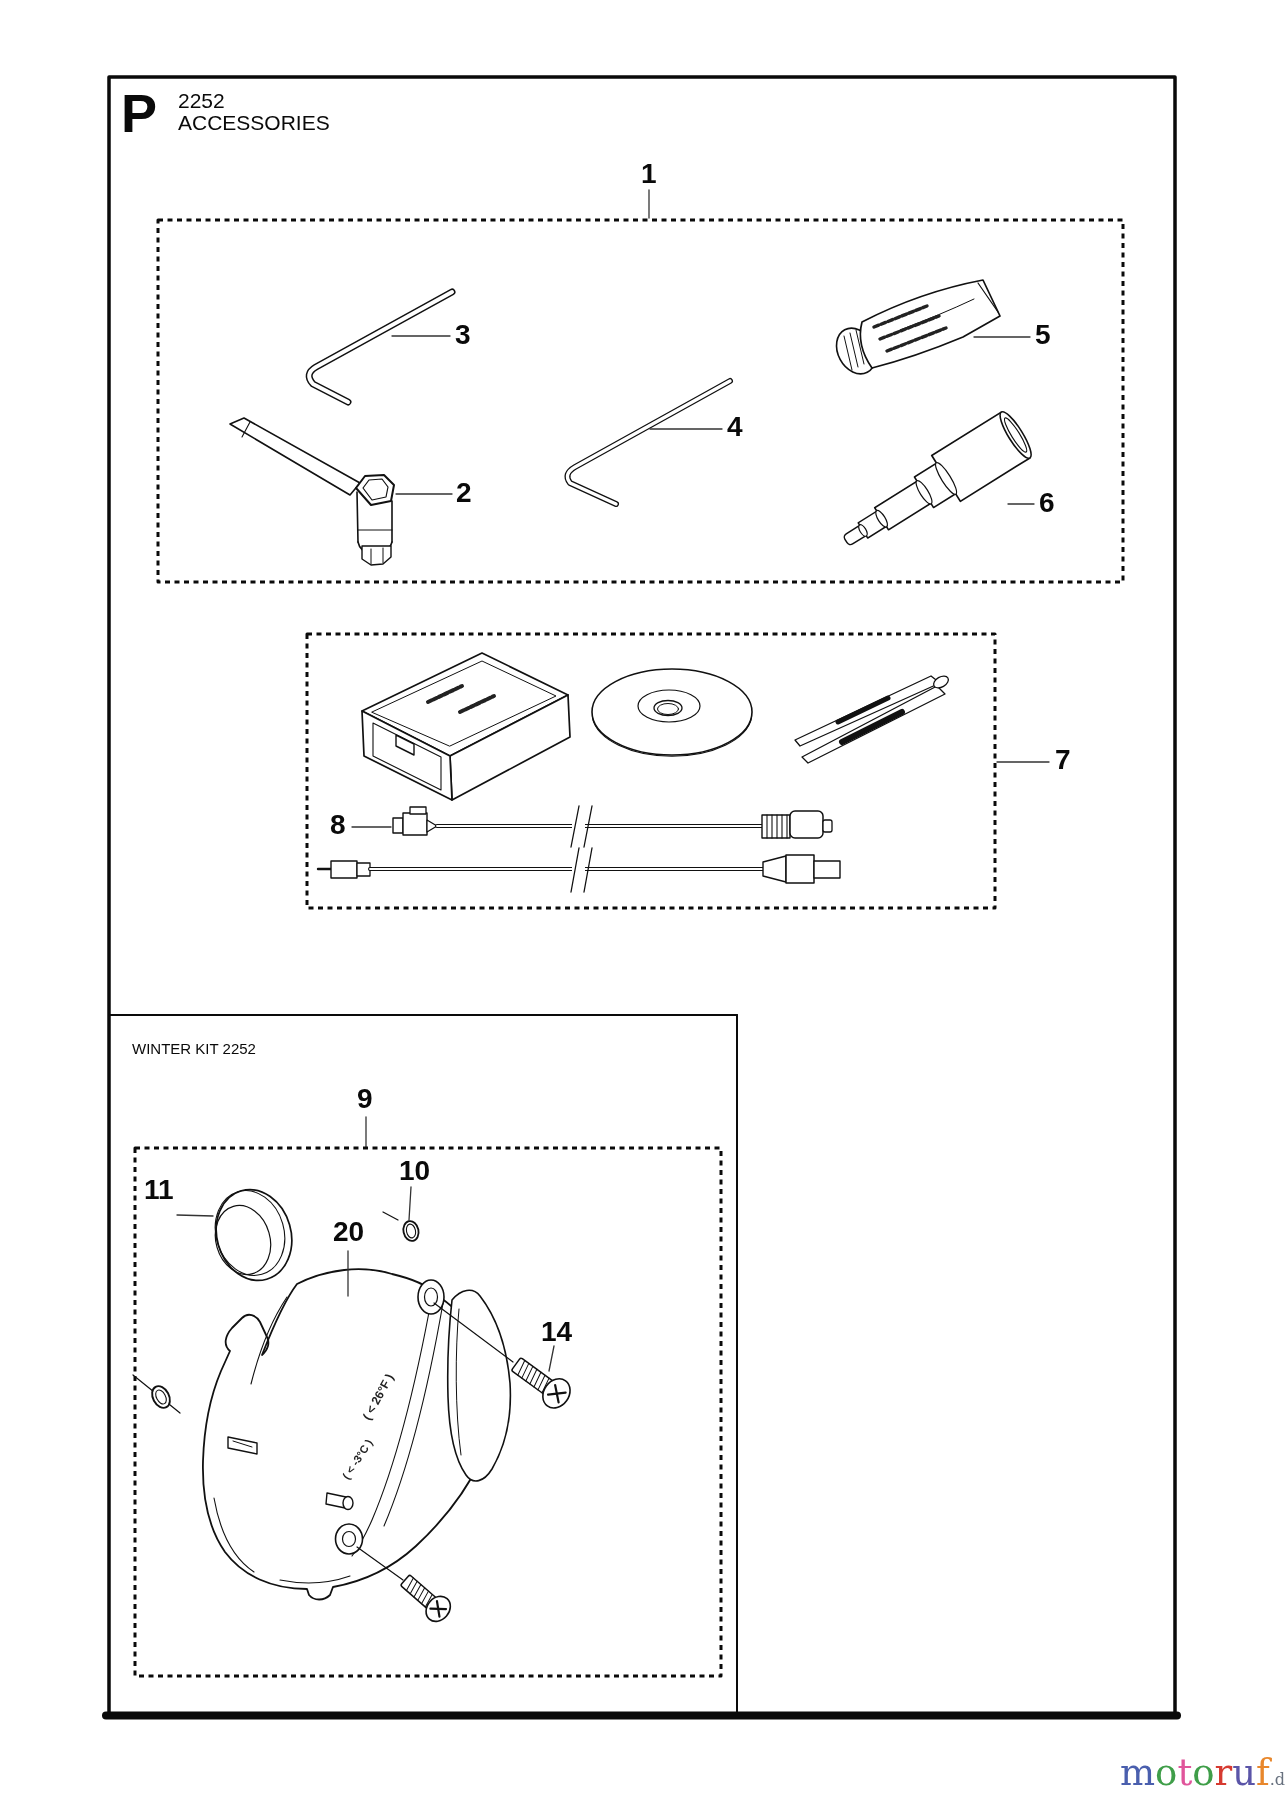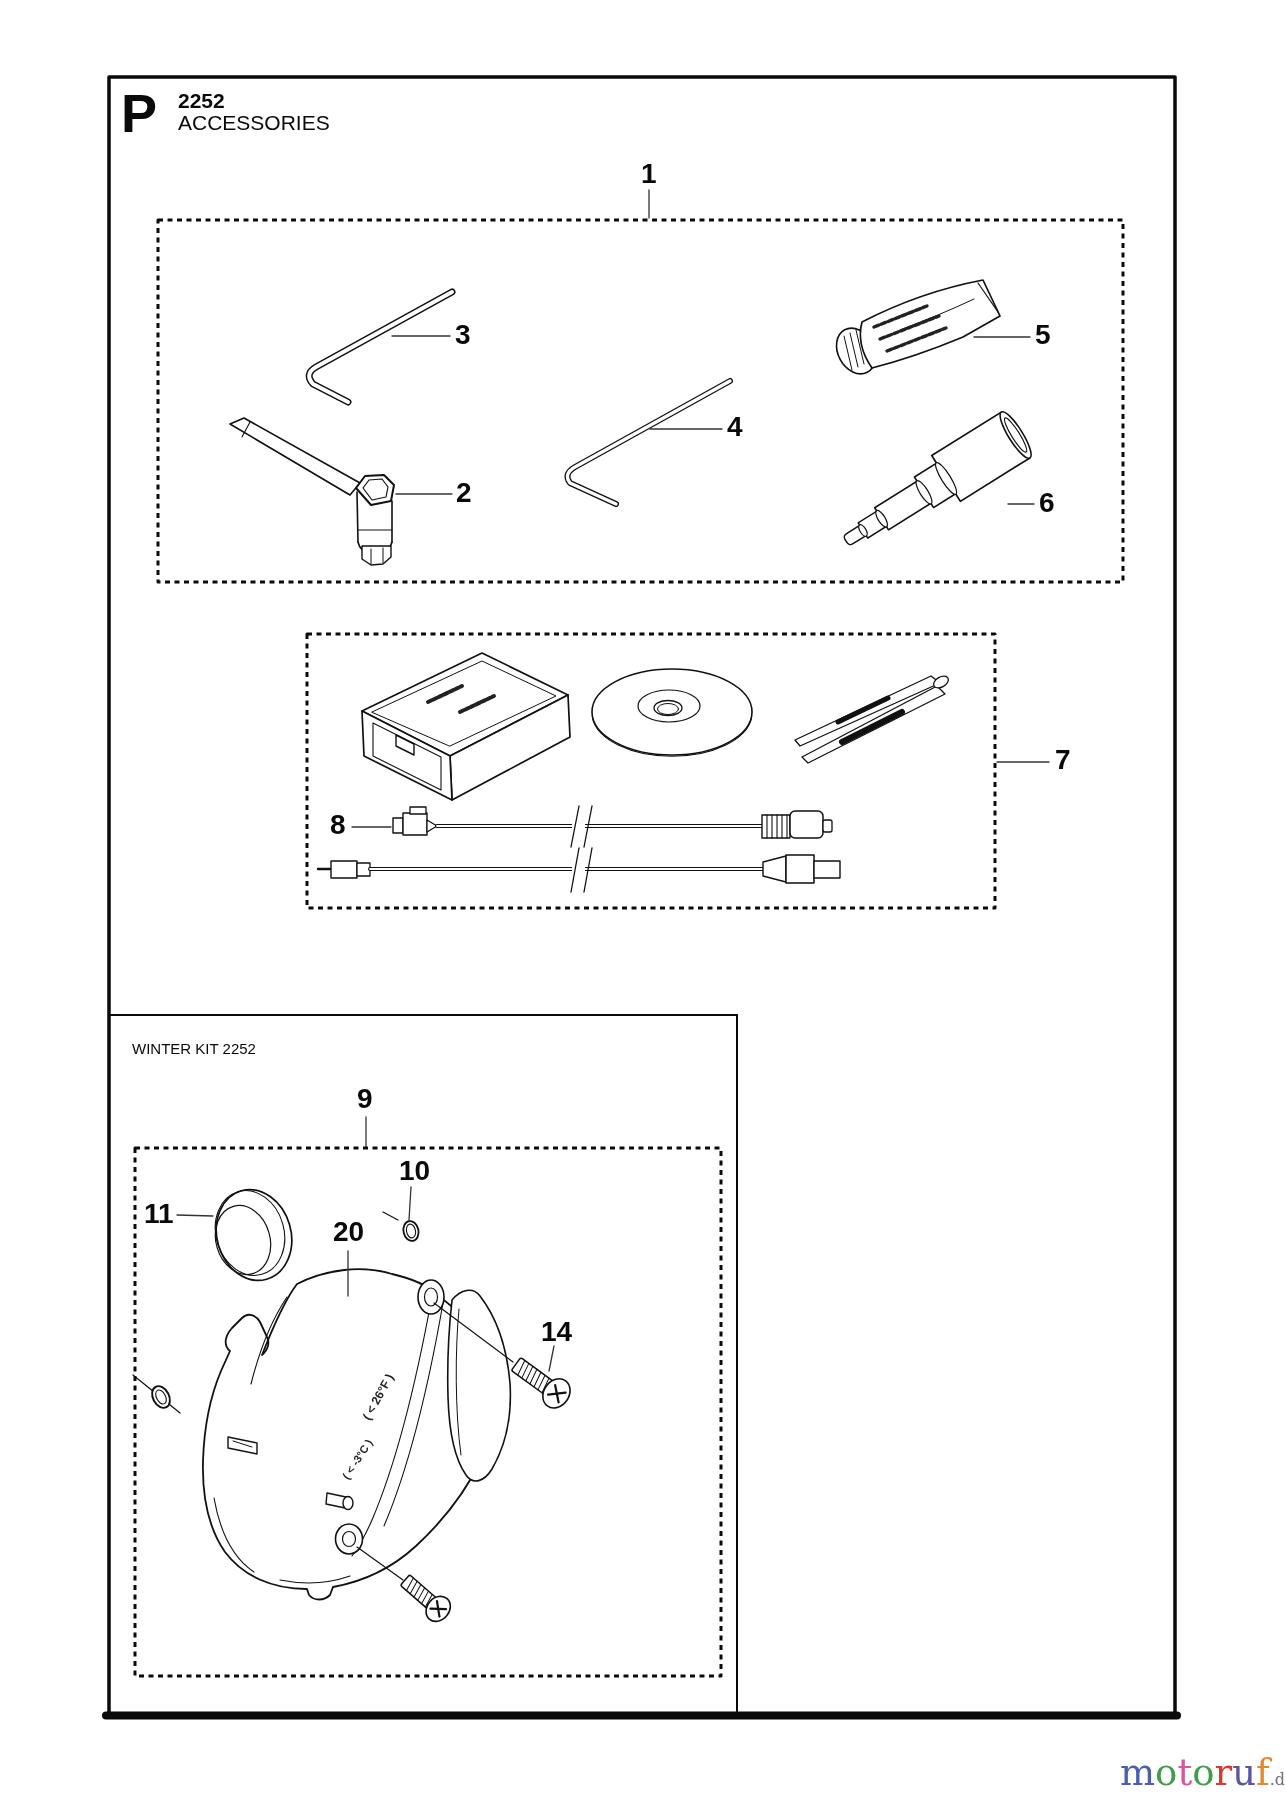--- a/index.html
+++ b/index.html
@@ -1,20 +1,20 @@
 <!DOCTYPE html>
 <html><head>
 <meta charset="utf-8">
 <style>
   html,body{margin:0;padding:0;background:#ffffff;}
   #page{position:relative;width:1285px;height:1800px;background:#fff;overflow:hidden;
         font-family:"Liberation Sans",sans-serif;color:#0a0a0a;}
   #art{position:absolute;left:0;top:0;}
   .hdr-letter{position:absolute;left:121px;top:86px;font-size:54px;font-weight:bold;line-height:1;}
-  .hdr-model{position:absolute;left:178px;top:90px;font-size:21px;font-weight:bold;line-height:1;}
+  .hdr-model{position:absolute;left:178px;top:90px;font-size:21px;font-weight:normal;line-height:1;}
   .hdr-title{position:absolute;left:178px;top:112px;font-size:21px;font-weight:normal;line-height:1;}
   .wk-title{position:absolute;left:132px;top:1041px;font-size:15px;font-weight:normal;line-height:1;}
   .callout{position:absolute;font-size:28px;font-weight:bold;line-height:1;color:#0a0a0a;}
   .marking{position:absolute;font-size:12px;font-weight:bold;color:#222;white-space:nowrap;
            transform-origin:0 50%;}
   #mark-f{left:366px;top:1412px;transform:rotate(-61deg);}
   #mark-c{left:345px;top:1472px;font-size:11px;transform:rotate(-57deg);}
   .watermark{position:absolute;left:1120px;top:1754px;font-family:"DejaVu Serif",serif;
              font-size:37px;line-height:1;white-space:nowrap;}
   .watermark .suffix{font-size:16px;}
@@ -282,21 +282,21 @@
   <div class="callout" style="left:641px;top:160px;">1</div>
   <div class="callout" style="left:456px;top:479px;">2</div>
   <div class="callout" style="left:455px;top:321px;">3</div>
   <div class="callout" style="left:727px;top:413px;">4</div>
   <div class="callout" style="left:1035px;top:321px;">5</div>
   <div class="callout" style="left:1039px;top:489px;">6</div>
   <div class="callout" style="left:1055px;top:746px;">7</div>
   <div class="callout" style="left:330px;top:811px;">8</div>
   <div class="callout" style="left:357px;top:1085px;">9</div>
   <div class="callout" style="left:333px;top:1218px;">20</div>
-  <div class="callout" style="left:144px;top:1200px;">11</div>
+  <div class="callout" style="left:144px;top:1176px;">11</div>
   <div class="callout" style="left:541px;top:1318px;">14</div>
   <div class="callout" style="left:399px;top:1157px;">10</div>
 
   <div class="marking" id="mark-f">( &lt; 26°F )</div>
   <div class="marking" id="mark-c">( &lt; -3°C )</div>
 
   <div class="watermark">
     <span style="color:#4a5fae">m</span><span style="color:#3f9e49">o</span><span style="color:#e0559b">t</span><span style="color:#3f9e49">o</span><span style="color:#d63a30">r</span><span style="color:#5b55a8">u</span><span style="color:#e8872c">f</span><span class="suffix" style="color:#67707e">.de</span>
   </div>
 

